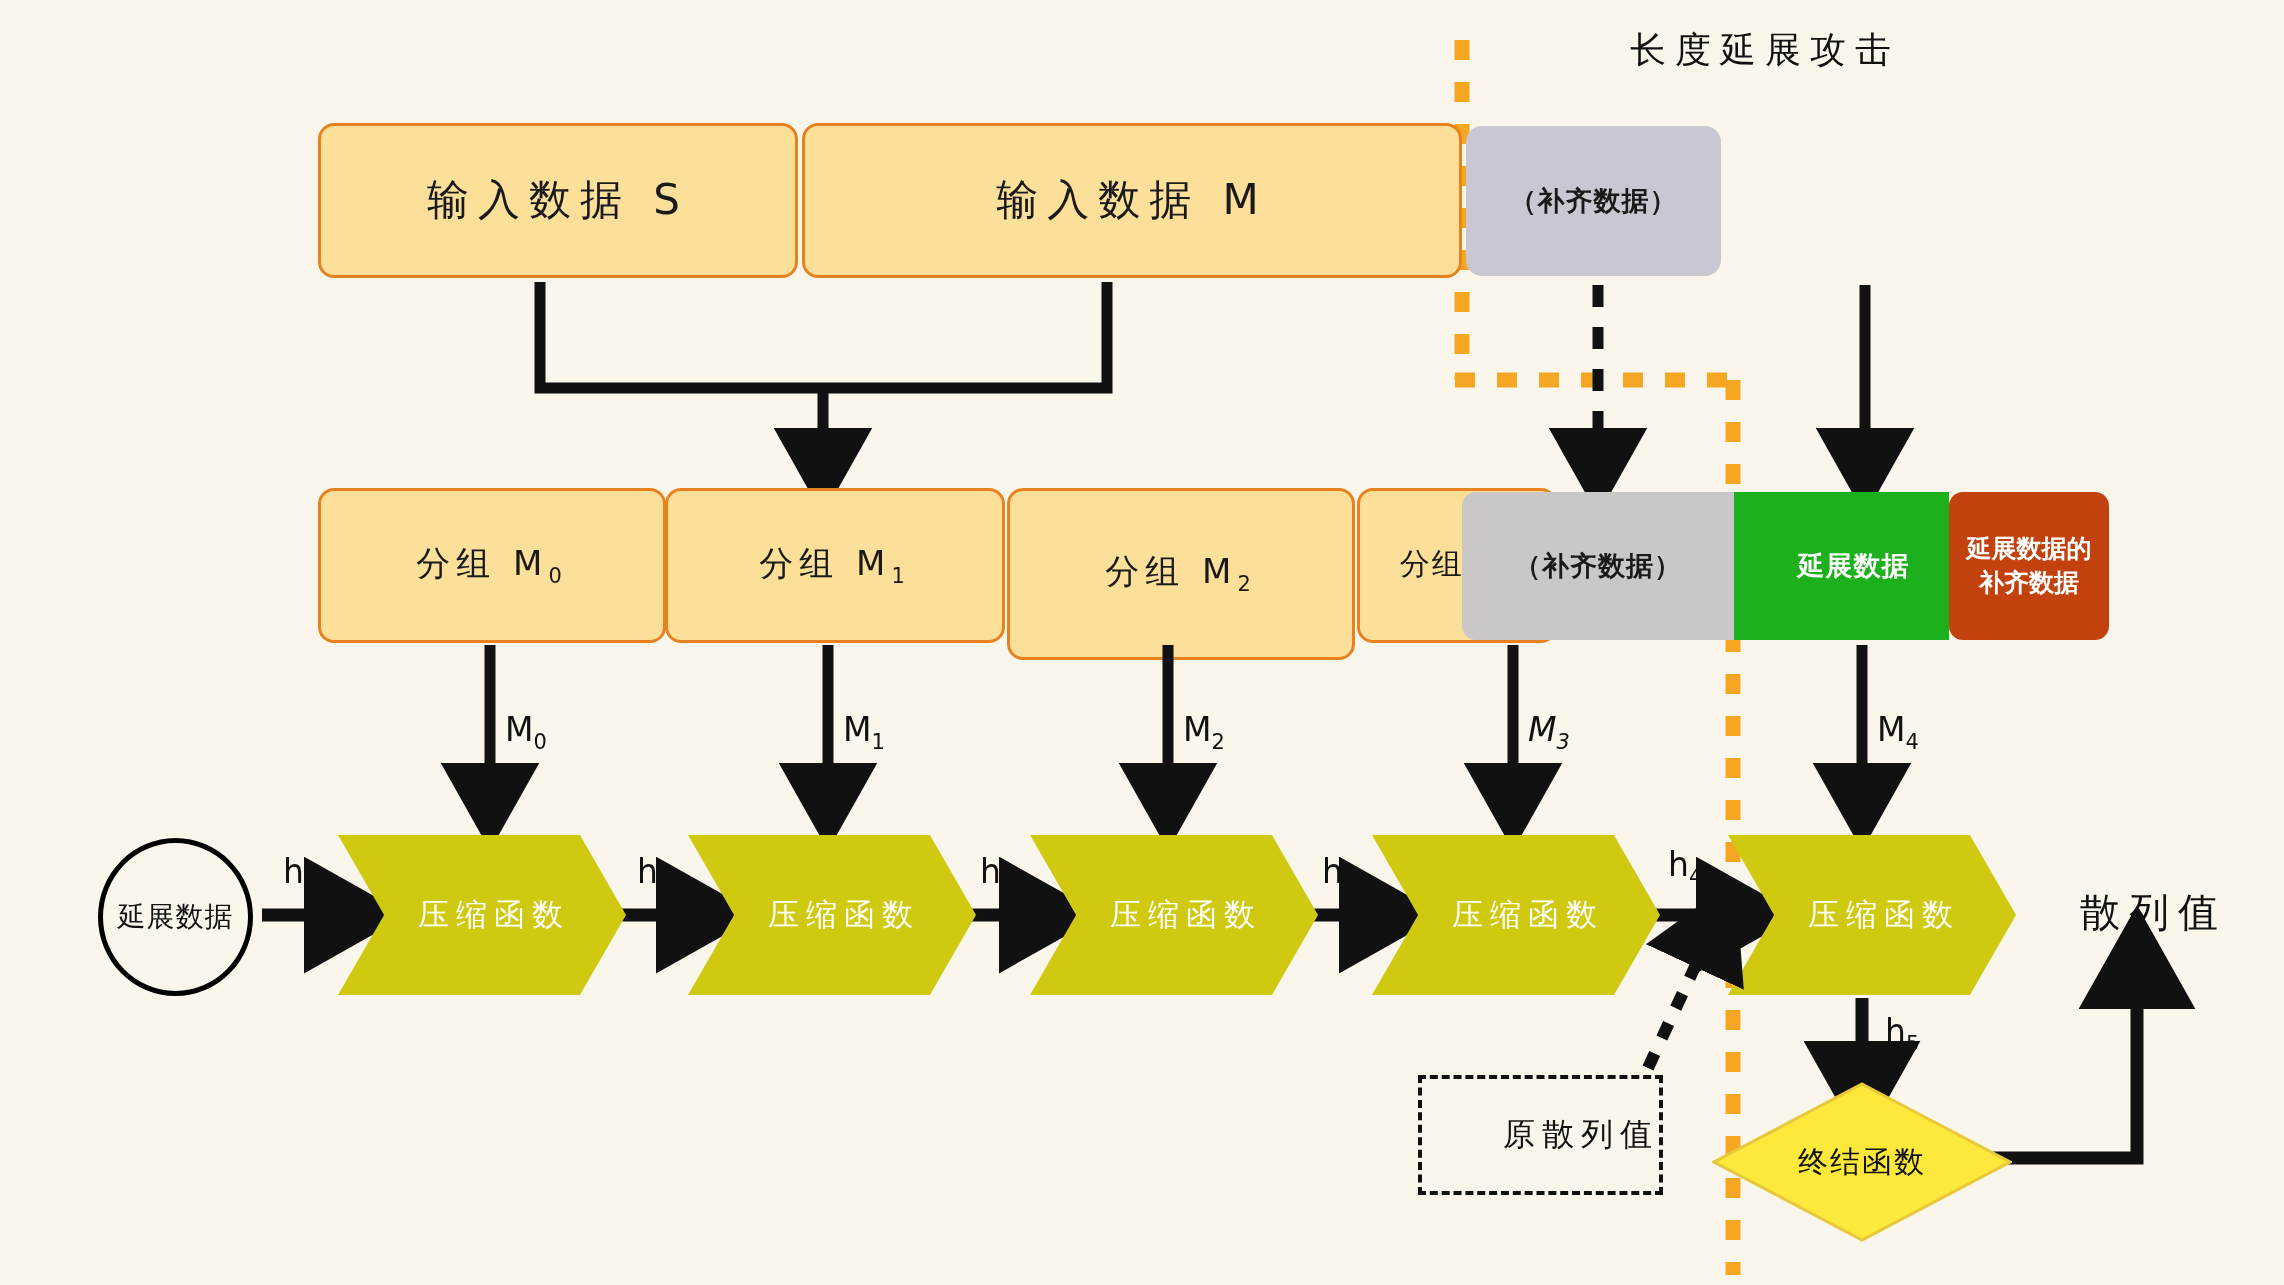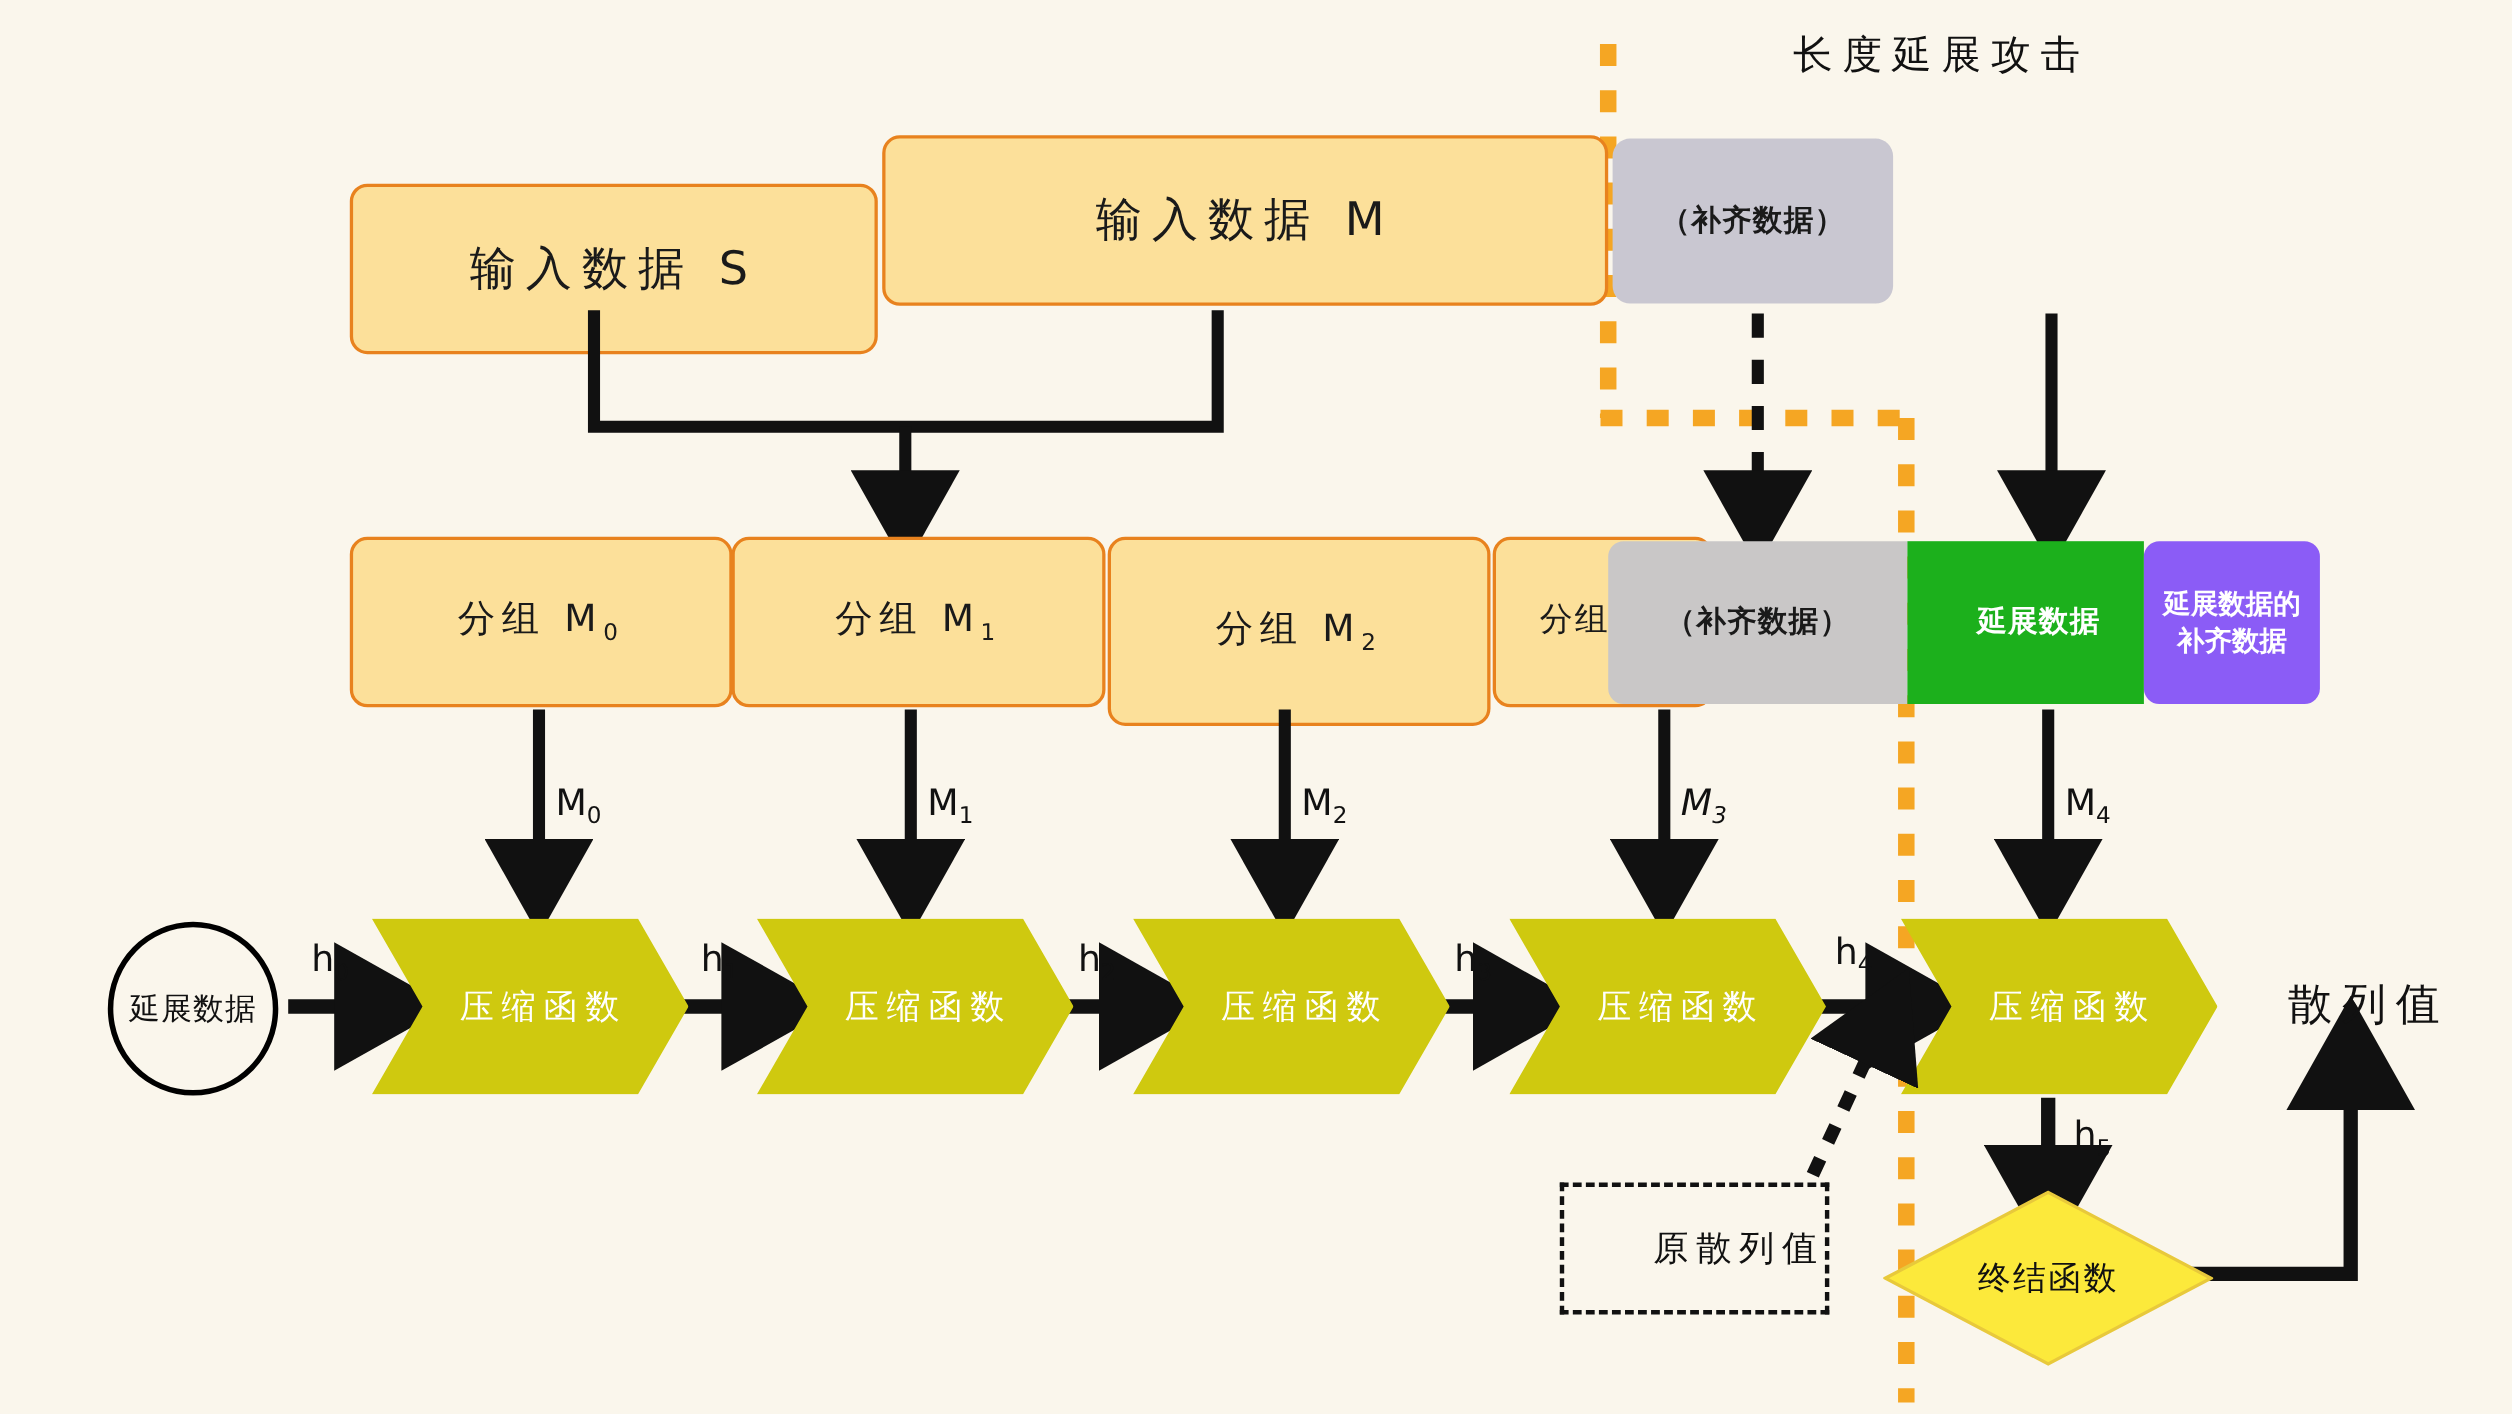--- a/index.html
+++ b/index.html
@@ -34,21 +34,21 @@
     background:#1CB01C;
     color:#ffffff;
   }
   .blk.greenflat{
     background:#1CB01C;
     color:#ffffff;
     border-radius:0;
     padding-left:24px;
   }
   .blk.salmon{
-    background:#8b5cf6;
+    background:#c2410c;
     color:#ffffff;
   }
   .blk.grayflat{
     background:#C9C7C7;
     color:#1a1a1a;
     border-radius:0;
   }
 
   .t-big{font-size:42px;letter-spacing:9px;font-weight:500;}
   .t-mid{font-size:34px;letter-spacing:6px;font-weight:500;}
@@ -116,21 +116,21 @@
 
   <svg class="overlay">
 
     <path d="M 1462 40 L 1462 380" stroke="#F5A623" stroke-width="15" stroke-dasharray="20 22" fill="none"></path>
 
     <path d="M 1455 380 L 1740 380" stroke="#F5A623" stroke-width="15" stroke-dasharray="20 22" fill="none"></path>
 
     <path d="M 1733 380 L 1733 1275" stroke="#F5A623" stroke-width="15" stroke-dasharray="20 22" fill="none"></path>
   </svg>
 
-  <div class="abs blk yellow t-big" style="left:318px;top:123px;width:480px;height:155px;margin-top:44px;">
+  <div class="abs blk yellow t-big" style="left:318px;top:123px;width:480px;height:155px;">
     <span>输入数据 S</span>
   </div>
 
   <div class="abs blk yellow t-big" style="left:802px;top:123px;width:660px;height:155px;">
     <span>输入数据 M</span>
   </div>
 
   <div class="abs blk gray t-xs" style="left:1466px;top:126px;width:255px;height:150px;">
     <span>（补齐数据）</span>
   </div>

